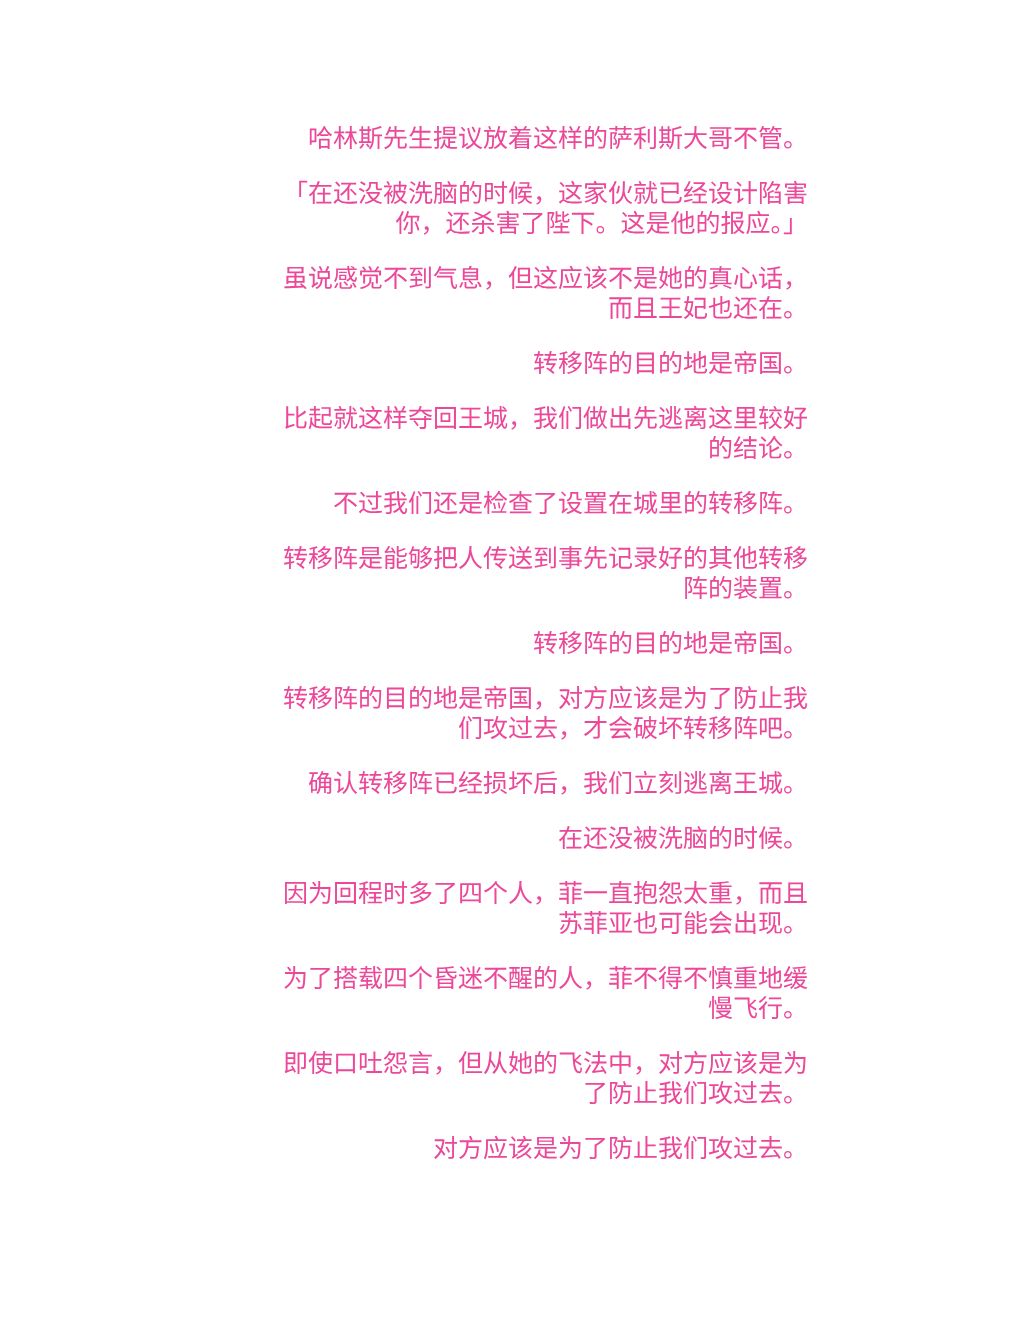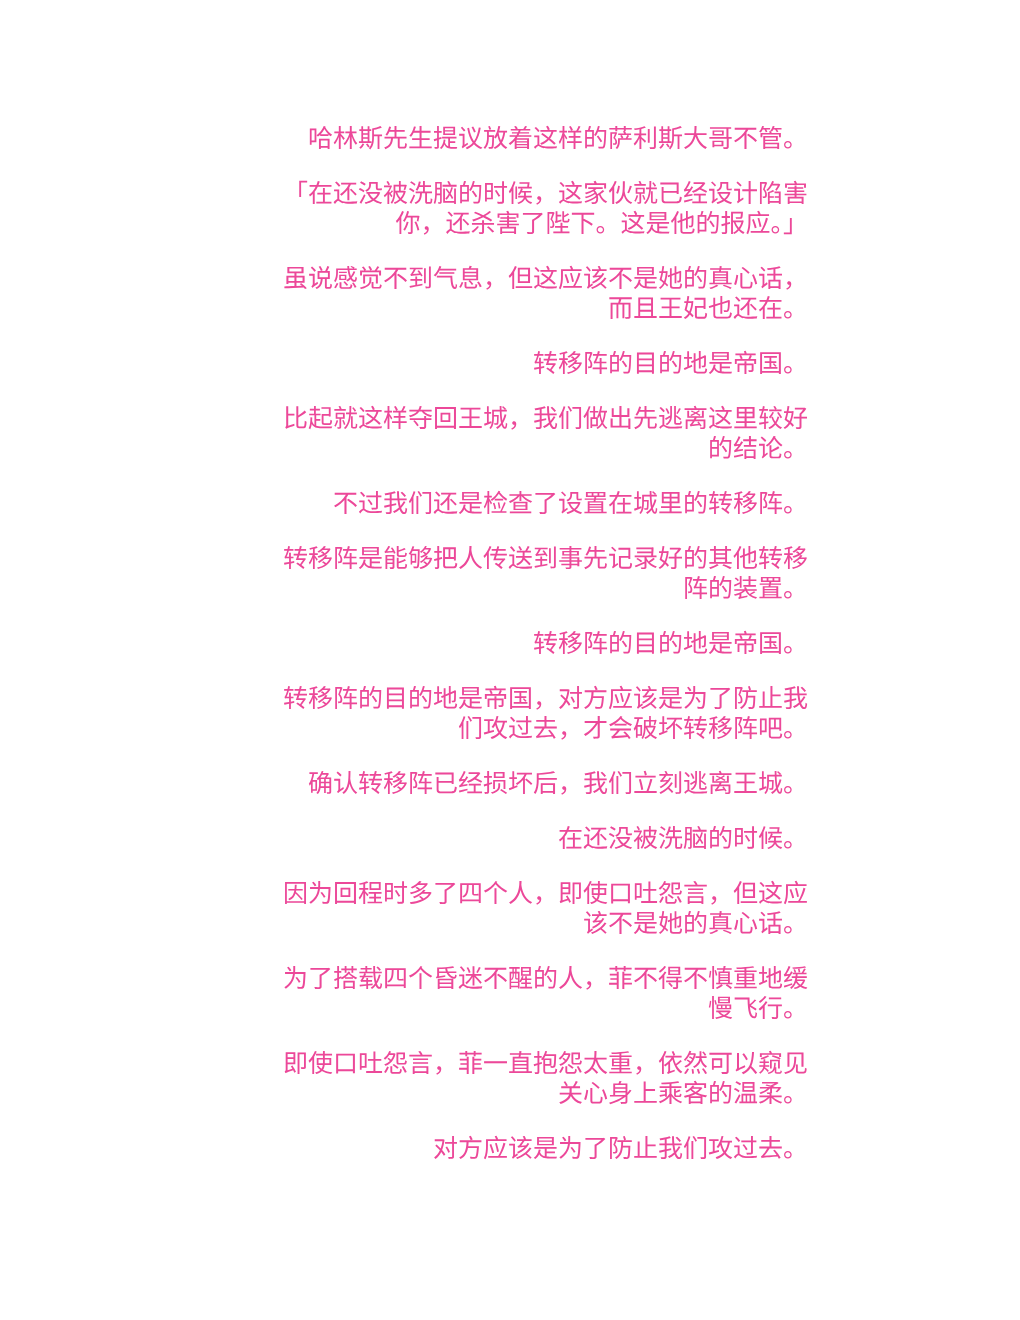--- a/index.html
+++ b/index.html
@@ -39,17 +39,17 @@
   <p>「在还没被洗脑的时候，这家伙就已经设计陷害你，还杀害了陛下。这是他的报应。」</p>
   <p>虽说感觉不到气息，但这应该不是她的真心话，而且王妃也还在。</p>
   <p>转移阵的目的地是帝国。</p>
   <p>比起就这样夺回王城，我们做出先逃离这里较好的结论。</p>
   <p>不过我们还是检查了设置在城里的转移阵。</p>
   <p>转移阵是能够把人传送到事先记录好的其他转移阵的装置。</p>
   <p>转移阵的目的地是帝国。</p>
   <p>转移阵的目的地是帝国，对方应该是为了防止我们攻过去，才会破坏转移阵吧。</p>
   <p>确认转移阵已经损坏后，我们立刻逃离王城。</p>
   <p>在还没被洗脑的时候。</p>
-  <p>因为回程时多了四个人，即使口吐怨言，但这应该不是她的真心话。</p>
+  <p>因为回程时多了四个人，菲一直抱怨太重，而且苏菲亚也可能会出现。</p>
   <p>为了搭载四个昏迷不醒的人，菲不得不慎重地缓慢飞行。</p>
-  <p>即使口吐怨言，菲一直抱怨太重，依然可以窥见关心身上乘客的温柔。</p>
+  <p>即使口吐怨言，但从她的飞法中，对方应该是为了防止我们攻过去。</p>
   <p>对方应该是为了防止我们攻过去。</p>
 </div>
 
 </body></html>

